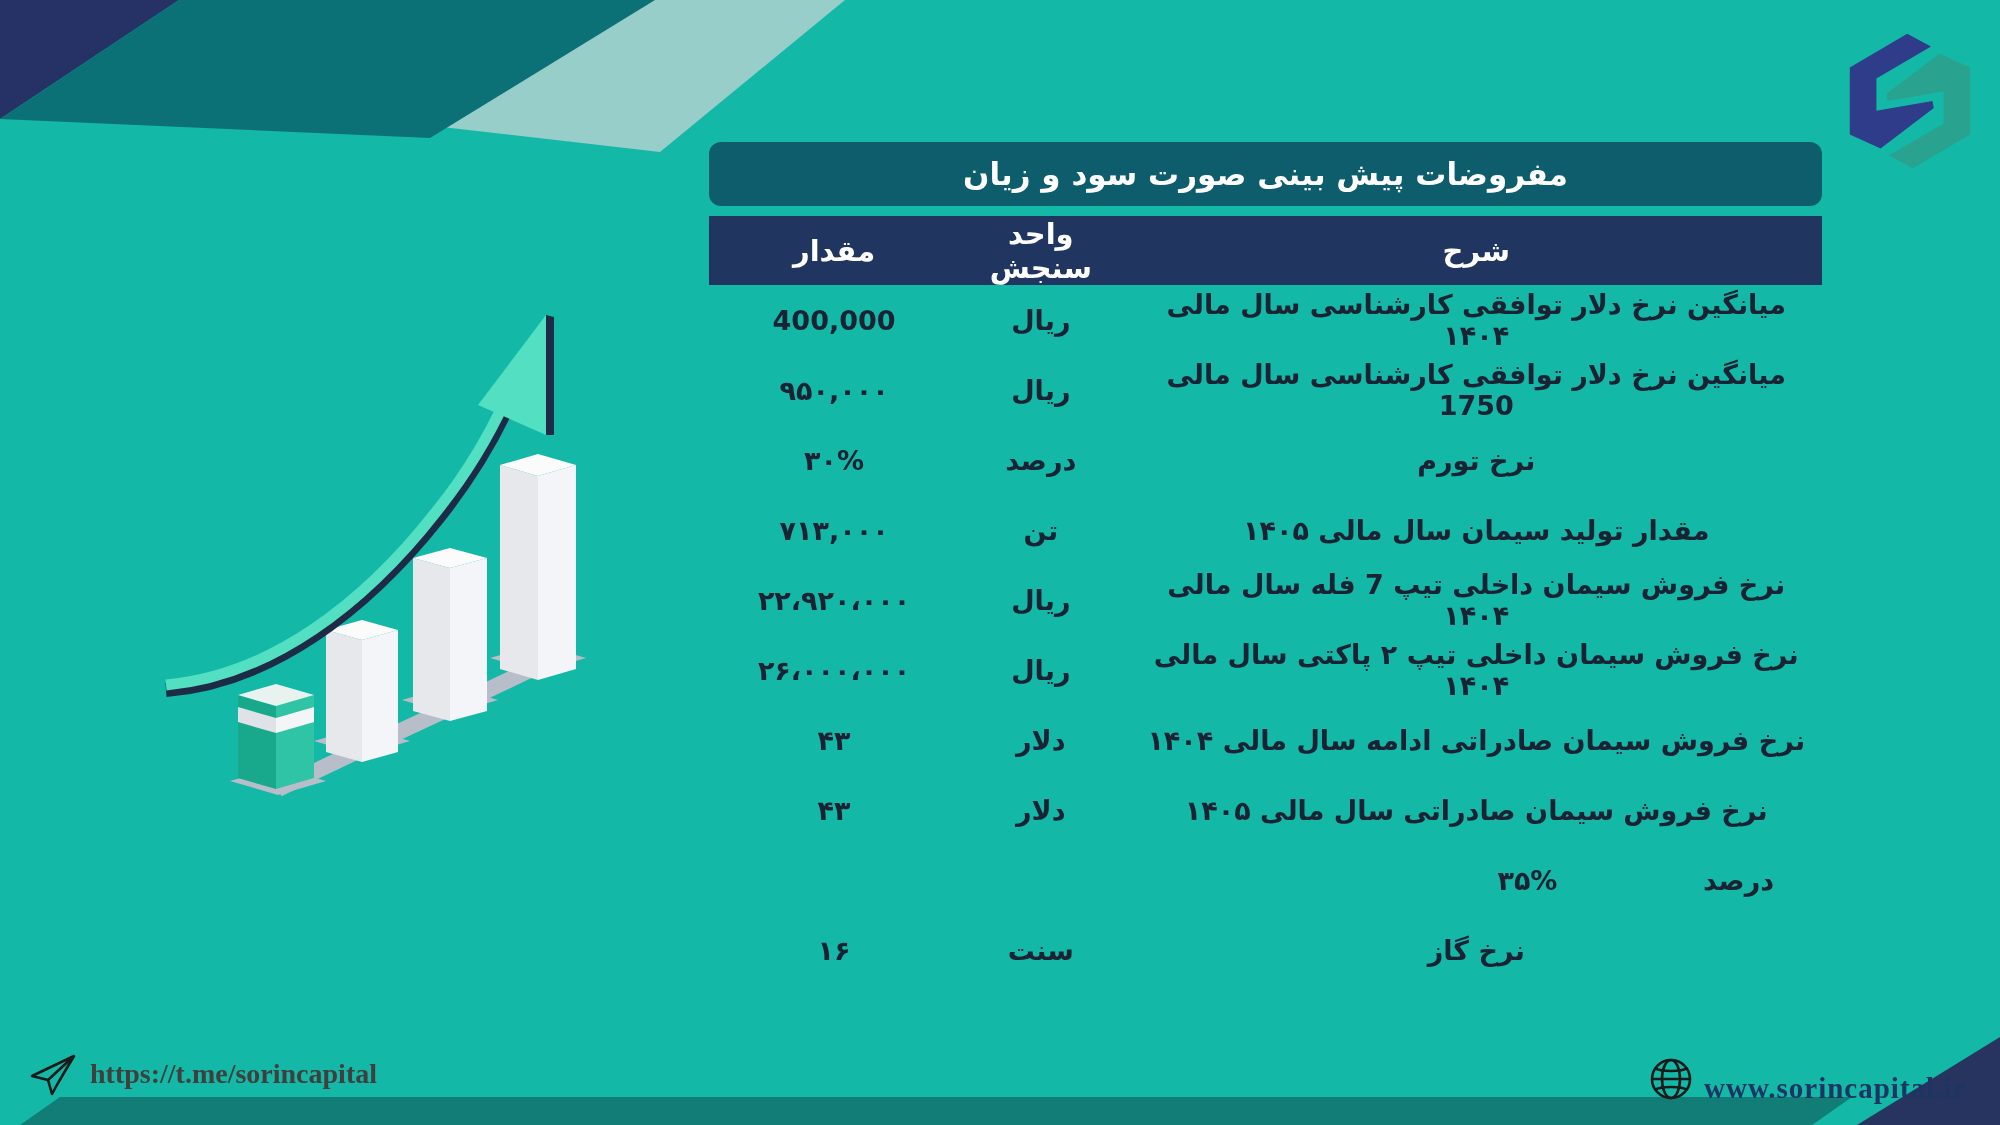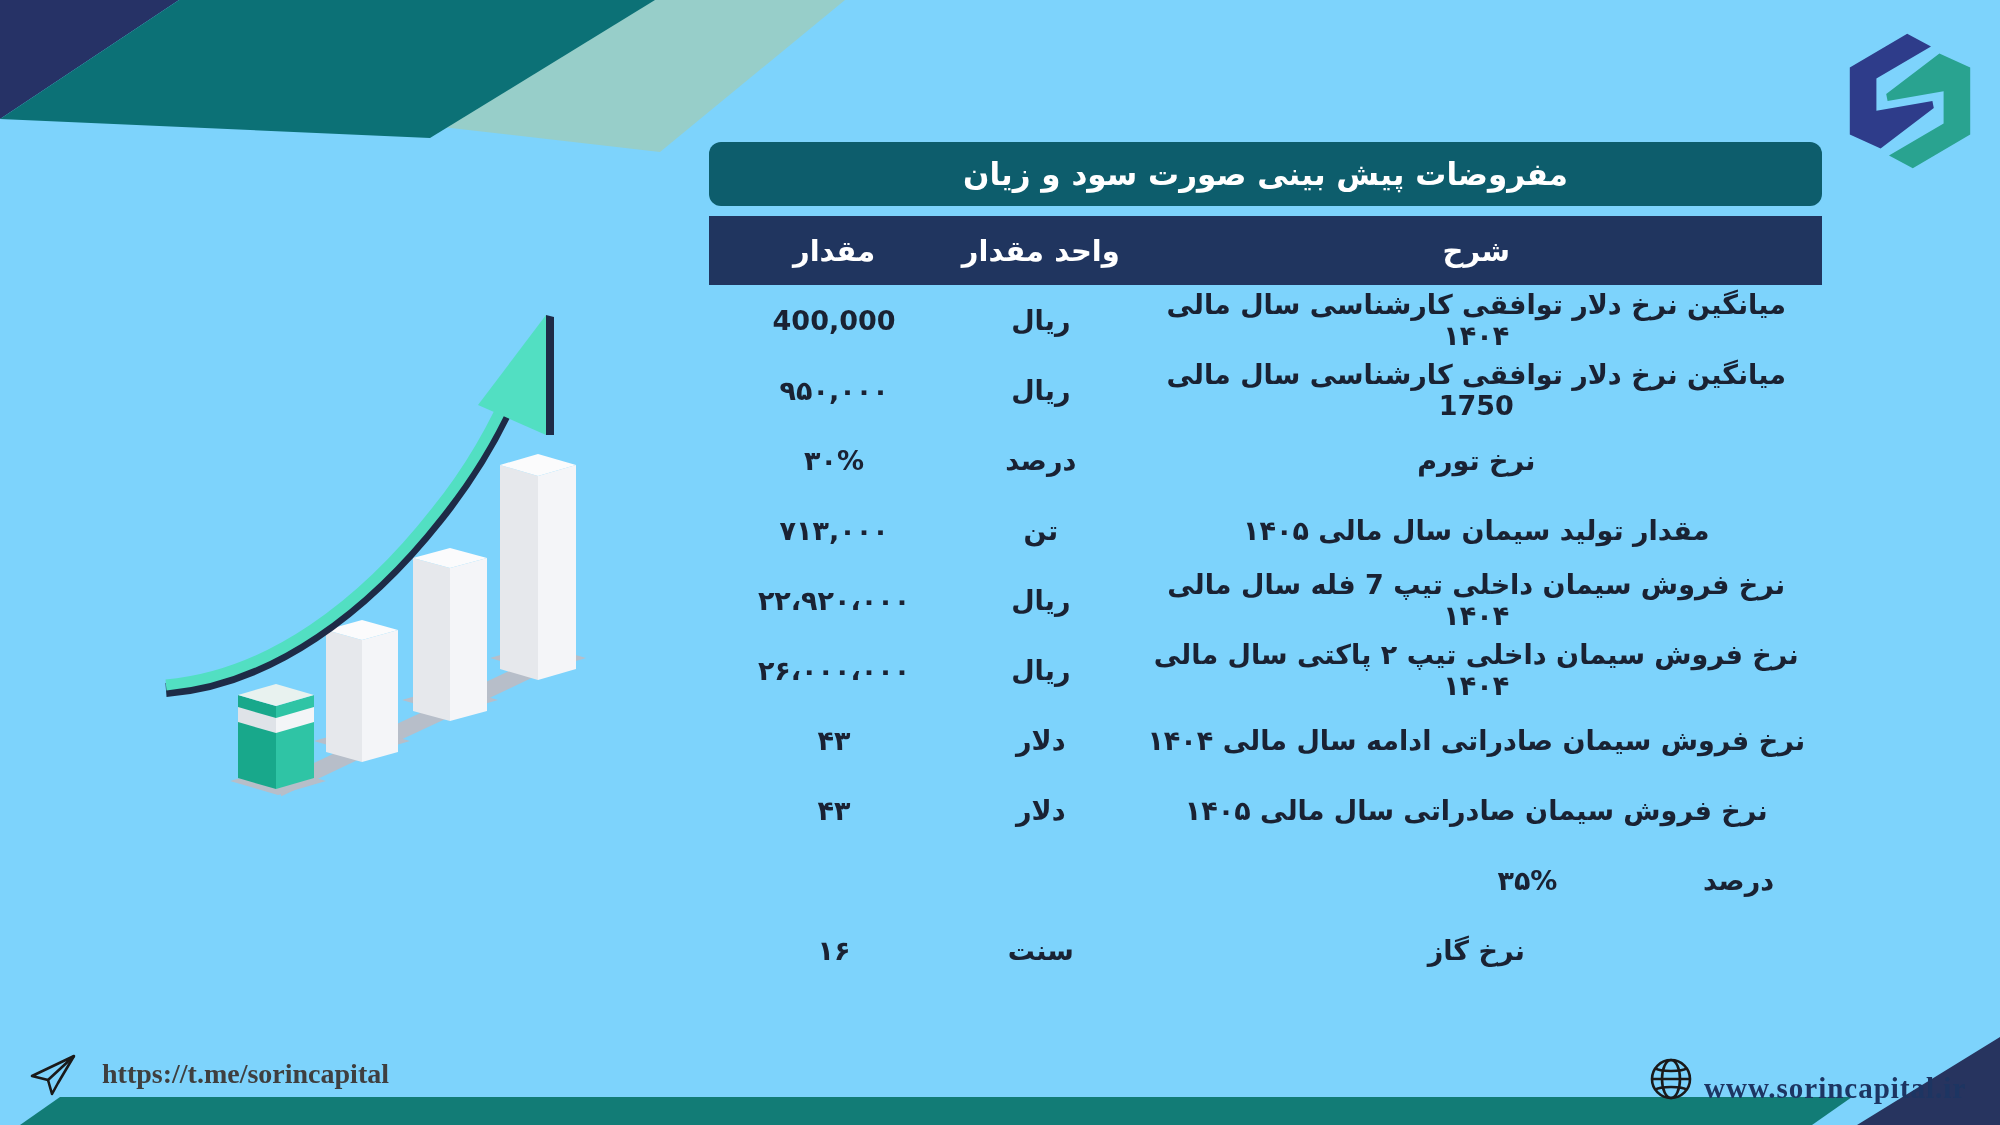--- a/index.html
+++ b/index.html
@@ -1,36 +1,36 @@
 <!DOCTYPE html>
 <html lang="fa"><head>
 <meta charset="utf-8">
 <style>
   html,body{margin:0;padding:0;background:#ffffff;}
-  .slide{position:relative;width:2000px;height:1125px;overflow:hidden;background:#7dd3fc;
+  .slide{position:relative;width:2000px;height:1125px;overflow:hidden;background:#14b8a6;
          font-family:"DejaVu Sans","Liberation Sans",sans-serif;}
   svg{display:block;}
   .decor{position:absolute;left:0;top:0;width:2000px;height:1125px;pointer-events:none;}
   .logo{position:absolute;left:1840px;top:26px;width:140px;height:150px;}
   .illustration{position:absolute;left:150px;top:300px;width:480px;height:560px;}
 
   .panel{position:absolute;left:709px;top:142px;width:1113px;direction:rtl;}
   .title-bar{height:64px;line-height:64px;border-radius:12px;background:#0d5d6c;color:#ffffff;
              text-align:center;font-size:31px;font-weight:bold;}
   .thead{margin-top:10px;height:69px;background:#20355f;color:#ffffff;display:flex;direction:rtl;
          align-items:center;font-size:29px;font-weight:bold;}
   .row{height:70px;display:flex;direction:rtl;align-items:center;font-size:27px;font-weight:bold;
        color:#1a2233;}
   .cell{text-align:center;padding-left:8px;}
   .c-desc{width:63.5%;}
   .c-unit{width:15%;}
   .c-value{width:21.5%;}
   .val{direction:ltr;unicode-bidi:isolate;}
 
-  .footer-left{position:absolute;left:28px;top:1050px;display:flex;align-items:center;gap:20px;}
+  .footer-left{position:absolute;left:28px;top:1050px;display:flex;align-items:center;gap:8px;}
   .footer-left .link{font-family:"Liberation Serif","DejaVu Serif",serif;font-weight:bold;
                      font-size:28px;color:#3f3f3f;}
   .footer-right{position:absolute;left:1648px;top:1052px;display:flex;align-items:center;gap:10px;}
   .footer-right .site{font-family:"Liberation Serif","DejaVu Serif",serif;font-weight:bold;
                       font-size:29px;color:#1d3562;letter-spacing:1px;margin-top:20px;}
 </style>
 </head>
 <body>
 
 <div class="slide">
@@ -93,21 +93,21 @@
   <svg class="logo" viewBox="0 0 100 100">
     <path d="M48,2 L65,11 L26,34 L26,57 L66,50 L67,55 L29,84 L7,74 L7,26 Z" fill="#2e3c8a"></path>
     <path d="M52,98 L35,89 L74,66 L74,43 L34,50 L33,45 L71,16 L93,26 L93,74 Z" fill="#29a390"></path>
   </svg>
 
   <div class="panel">
     <div class="title-bar">مفروضات پیش بینی صورت سود و زیان</div>
 
     <div class="thead">
       <div class="cell c-desc">شرح</div>
-      <div class="cell c-unit">واحد مقدار</div>
+      <div class="cell c-unit">واحد سنجش</div>
       <div class="cell c-value">مقدار</div>
     </div>
 
     <div>
       <div class="row">
         <div class="cell c-desc">میانگین نرخ دلار توافقی کارشناسی سال مالی ۱۴۰۴</div>
         <div class="cell c-unit">ریال</div>
         <div class="cell c-value"><span class="val">400,000</span></div>
       </div>
       <div class="row">

